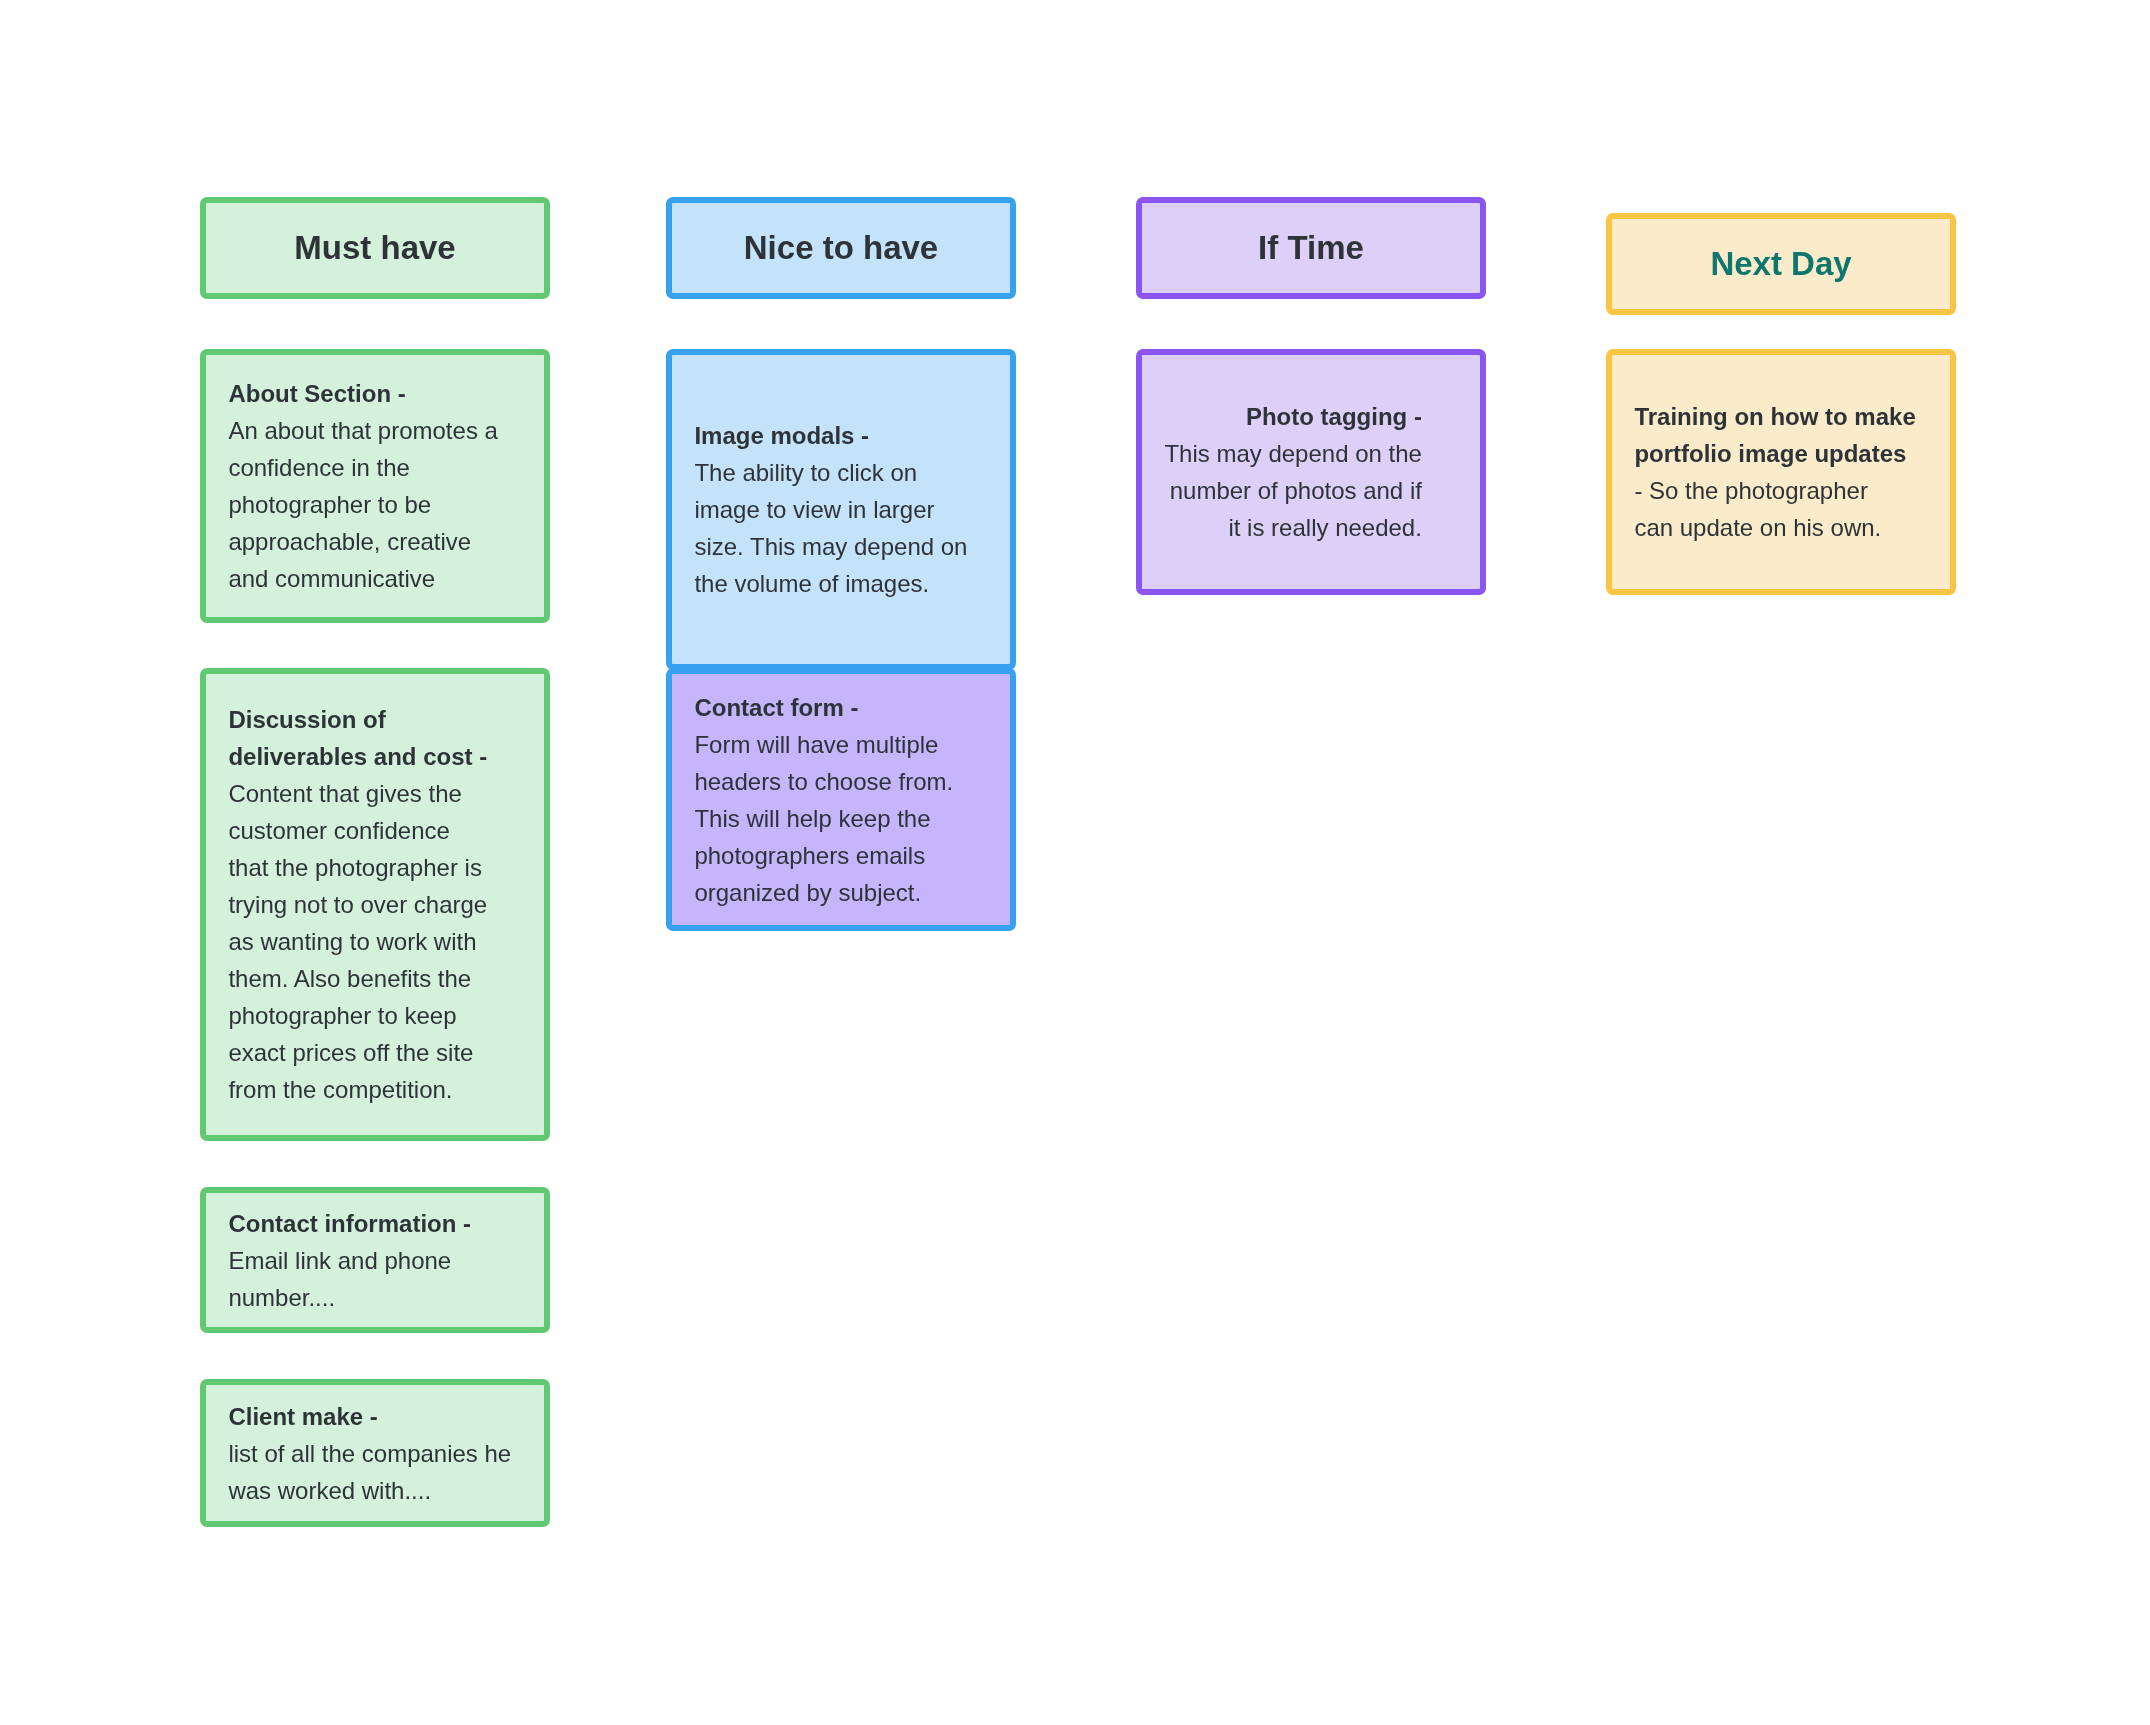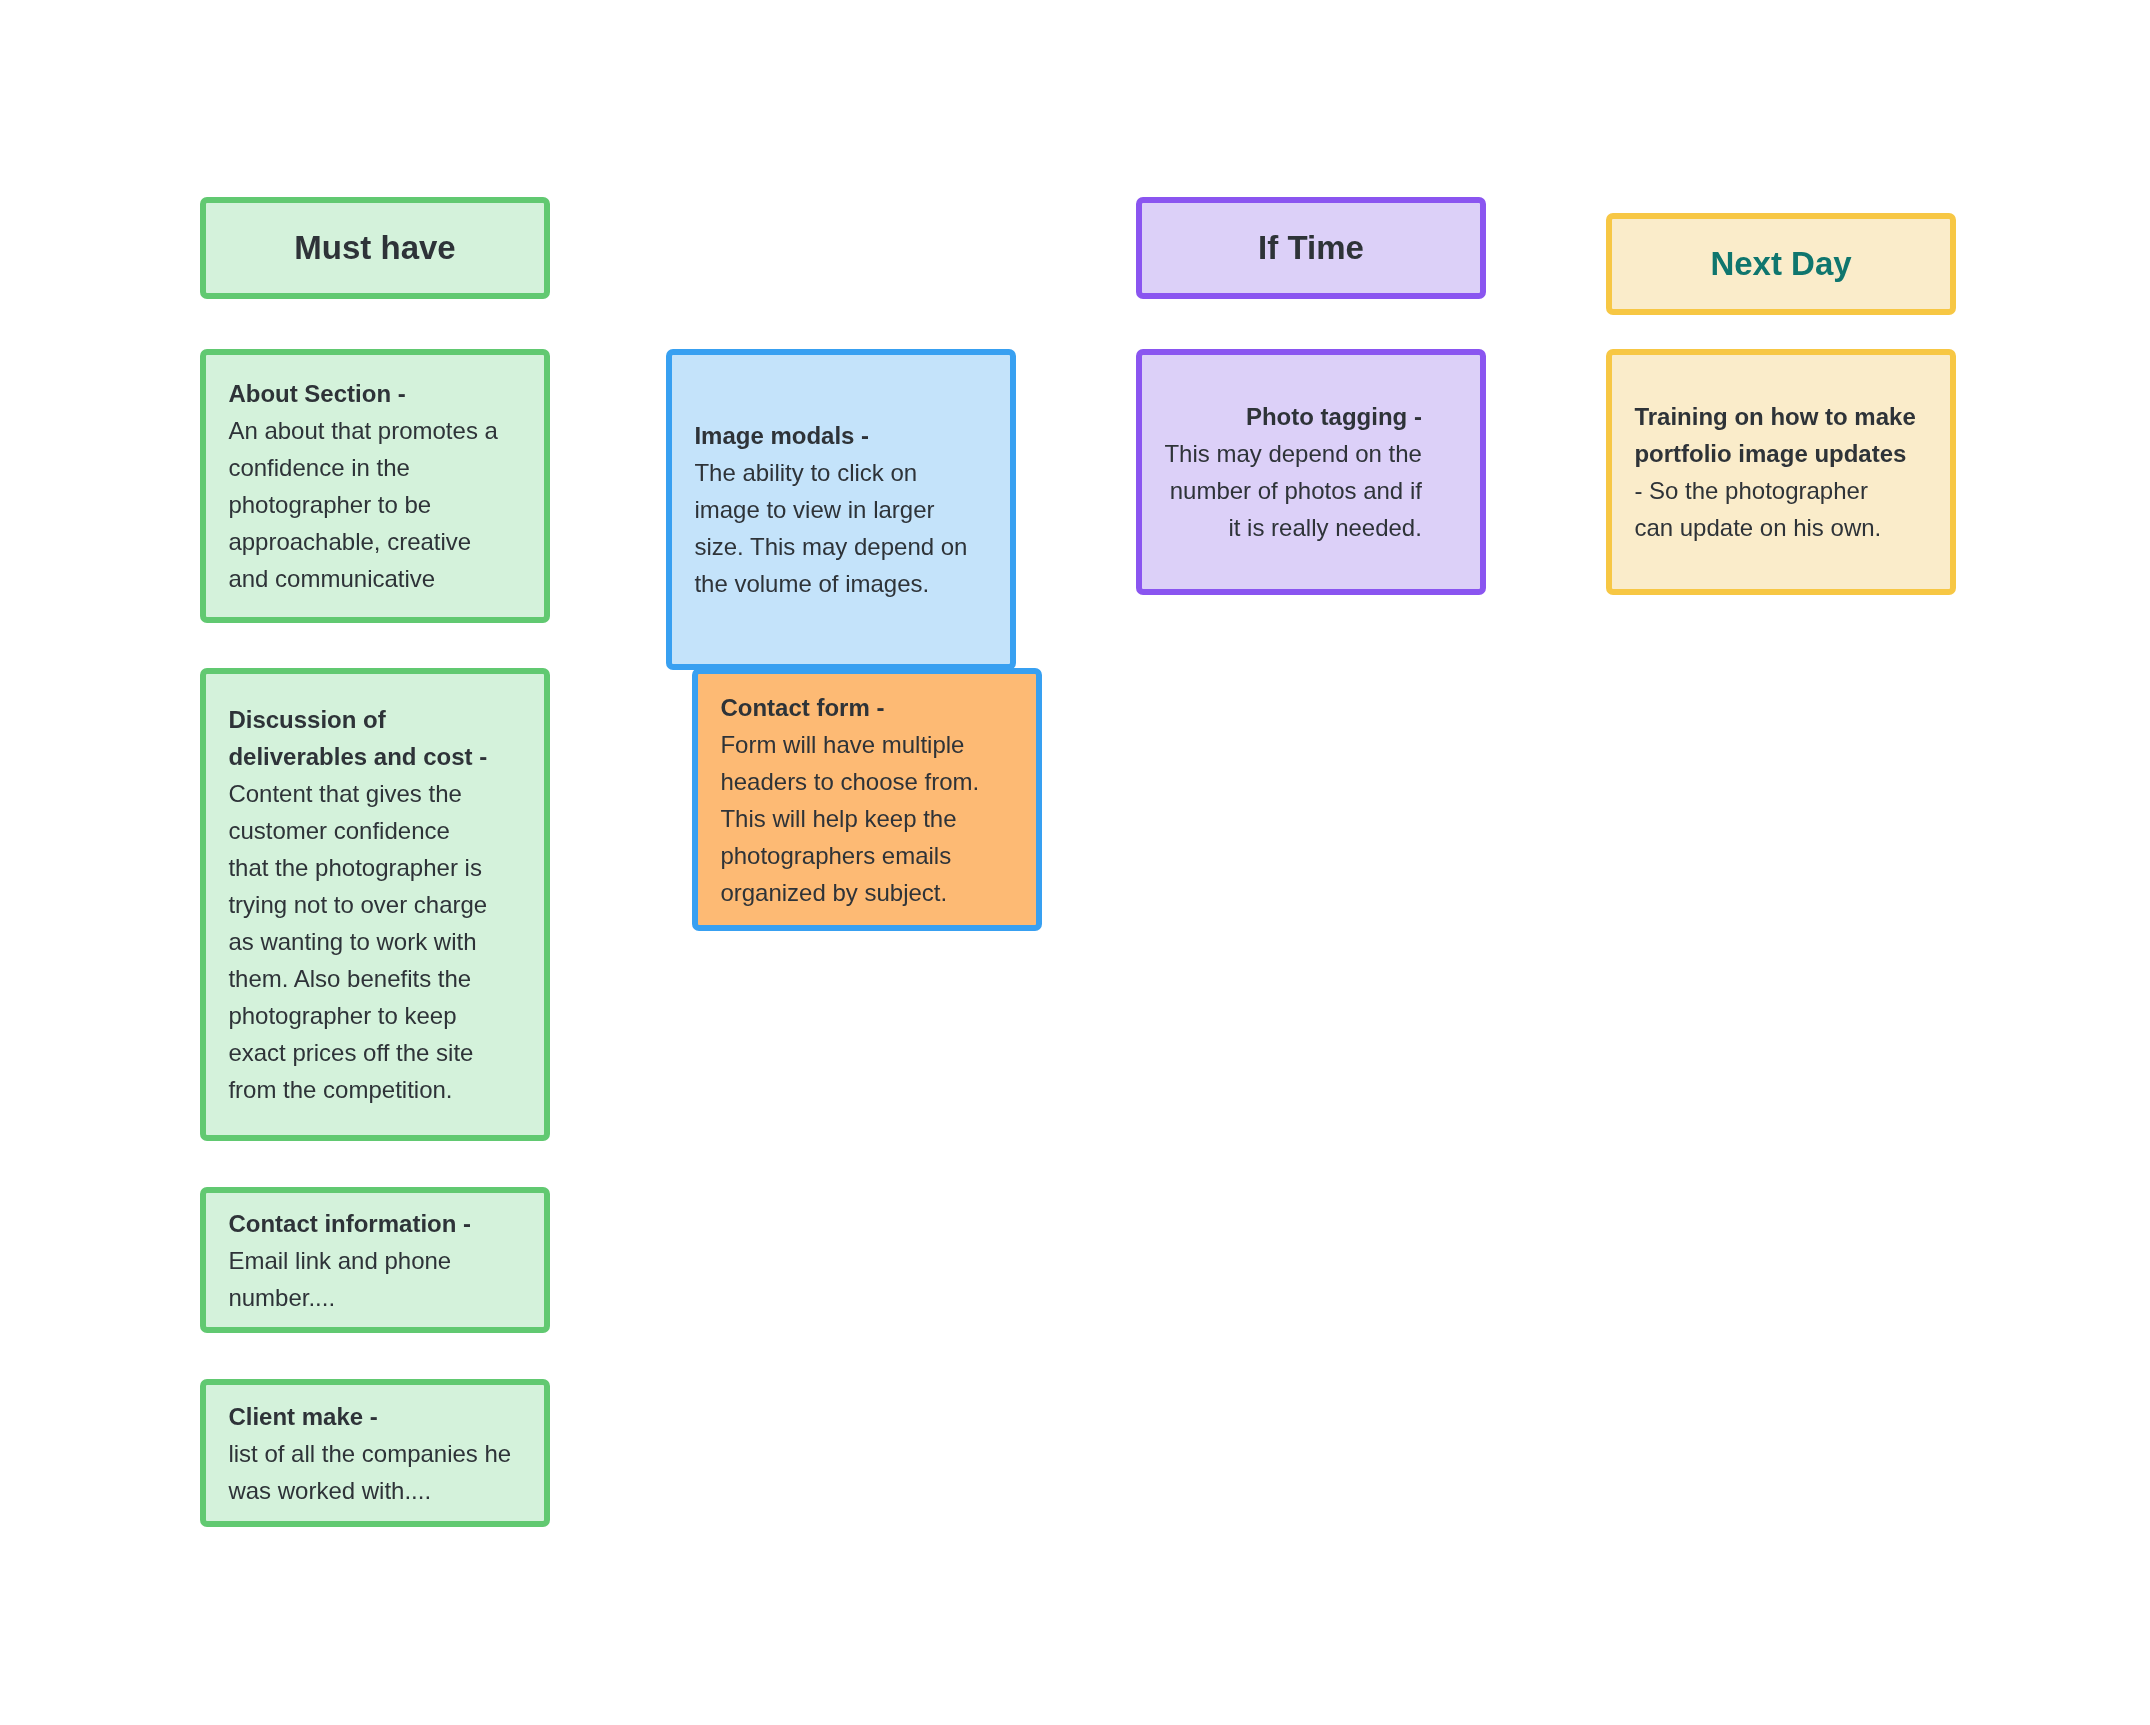--- a/index.html
+++ b/index.html
@@ -88,29 +88,32 @@
 photographer to keep
 exact prices off the site
 from the competition.</span></p>
   </div>
 
   <div class="card note" style="left: 200px; top: 1379px; height: 148px; border-color: rgb(97, 201, 113); background-color: rgb(212, 242, 219); color: rgb(46, 51, 56);">
     <p><span class="note-title">Client make -</span><span class="note-body">list of all the companies he
 was worked with....</span></p>
   </div>
 
+  <div class="card header-card" style="left: 666px; top: 197px; height: 102px; border-color: rgb(56, 160, 241); background-color: rgb(196, 227, 250); color: rgb(46, 51, 56);">
+    <span class="header-label">Nice to have</span>
+  </div>
 
   <div class="card note" style="left: 666px; top: 349px; height: 321px; border-color: rgb(56, 160, 241); background-color: rgb(196, 227, 250); color: rgb(46, 51, 56);">
     <p><span class="note-title">Image modals -</span><span class="note-body">The ability to click on
 image to view in larger
 size. This may depend on
 the volume of images.</span></p>
   </div>
 
-  <div class="card note" style="left: 666px; top: 668px; height: 263px; border-color: rgb(56, 160, 241); background-color: #fdba74; color: rgb(46, 51, 56); margin-left: 26px;">
+  <div class="card note" style="left: 666px; top: 668px; height: 263px; border-color: rgb(56, 160, 241); background-color: #c4b5fd; color: rgb(46, 51, 56);">
     <p><span class="note-title">Contact form -</span><span class="note-body">Form will have multiple
 headers to choose from.
 This will help keep the
 photographers emails
 organized by subject.</span></p>
   </div>
 
   <div class="card header-card" style="left: 1136px; top: 197px; height: 102px; border-color: rgb(138, 85, 240); background-color: rgb(220, 208, 248); color: rgb(46, 51, 56);">
     <span class="header-label">If Time</span>
   </div>

